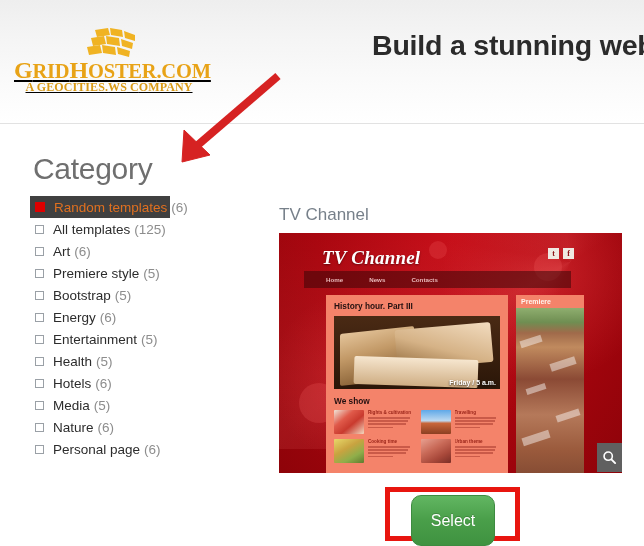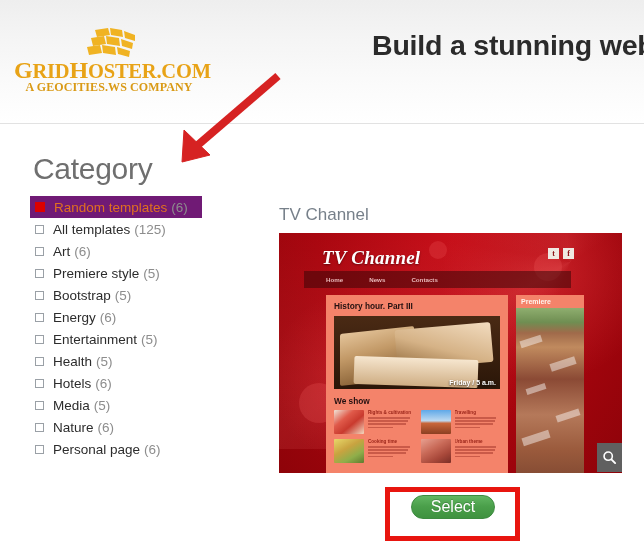--- a/index.html
+++ b/index.html
@@ -35,20 +35,21 @@
     box-sizing: border-box;
   }
 
   .logo-block {
     position: absolute;
     left: 14px;
     top: 28px;
     width: 190px;
     text-align: center;
     user-select: none;
+    text-decoration: underline;
   }
   .logo-grid {
     width: 64px;
     height: 30px;
     margin: 0 auto 1px auto;
     position: relative;
   }
   .logo-grid svg { display: block; }
 
   .logo-word {
@@ -136,22 +137,22 @@
   .cat-item .lbl {
     font-size: 13.5px;
     color: #2c2c2c;
   }
   .cat-item .cnt {
     font-size: 13.5px;
     color: #8d8d8d;
     margin-left: 4px;
   }
   .cat-item.selected {
-    background: #701a75;
-    width: 172px;
+    background: #404040;
+    width: 140px;
   }
   .cat-item.selected .lbl { color: #e07020; }
   .cat-item.selected .cnt { color: #8d8d8d; }
 
   
   .tpl-title {
     position: absolute;
     left: 279px;
     top: 205px;
     font-size: 17px;
@@ -363,23 +364,23 @@
     height: 54px;
     border: 5px solid #e8150f;
     box-sizing: border-box;
     background: #ffffff;
   }
   .select-btn {
     position: absolute;
     left: 411px;
     top: 495px;
     width: 84px;
-    height: 24px;
+    height: 51px;
     border: 1px solid #3d8b40;
-    border-radius: 15px;
+    border-radius: 10px;
     background: linear-gradient(to bottom, #62b662 0%, #4a9f4a 48%, #3f9240 100%);
     color: #ffffff;
     font-size: 16px;
     display: flex;
     align-items: center;
     justify-content: center;
     box-sizing: border-box;
     text-shadow: 0 -1px 0 rgba(0,0,0,0.18);
     cursor: pointer;
   }

